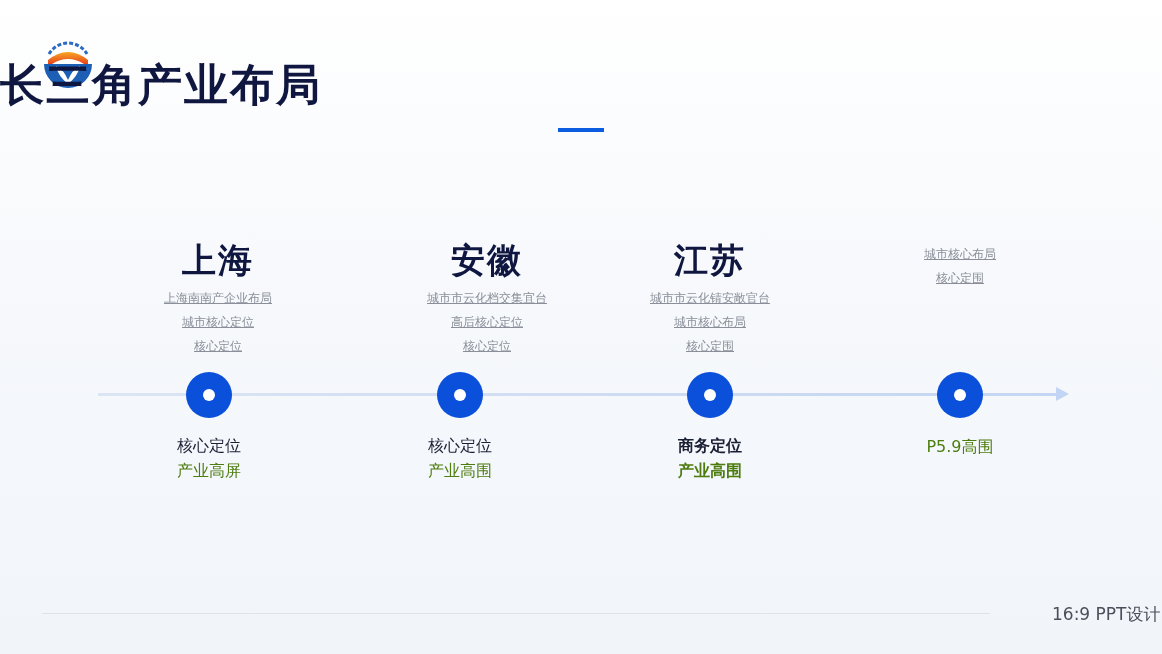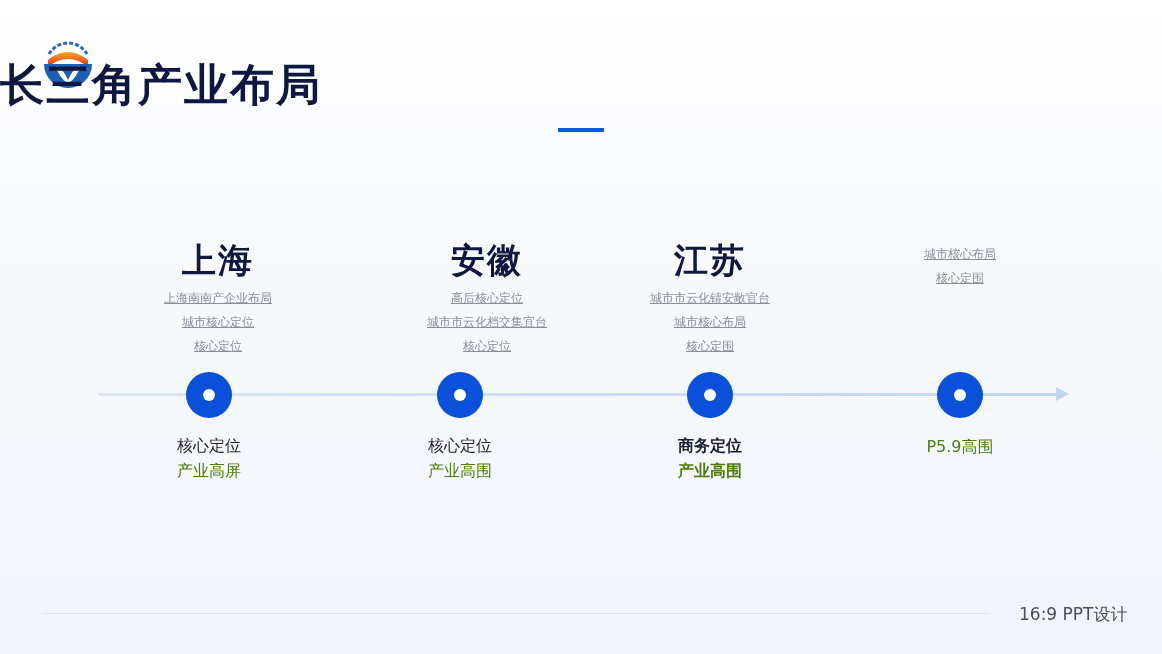--- a/index.html
+++ b/index.html
@@ -47,21 +47,21 @@
     .label {
       position: absolute; top: 434px; width: 200px; margin-left: -100px; text-align: center;
     }
     .label-main { font-size: 16px; color: #1a1f33; line-height: 24px; }
     .label-sub { font-size: 16px; color: #4d7c0f; line-height: 26px; }
     .footer-line {
       position: absolute; left: 42px; top: 613px; width: 948px; height: 1px;
       background: #e0e4ea;
     }
     .footer-text {
-      position: absolute; left: 1019px; top: 603px; font-size: 17px; color: #4a4f5a;
+      position: absolute; left: 1052px; top: 603px; font-size: 17px; color: #4a4f5a;
     }
   </style>
 </head>
 <body>
 
 <div class="logo">
   <svg width="56" height="56" viewBox="0 0 56 56">
     <defs>
       <linearGradient id="sunG" x1="0" y1="0" x2="0" y2="1">
         <stop offset="0" stop-color="#f6a623"></stop>
@@ -96,22 +96,22 @@
     <div class="dot-inner"></div>
   </div>
 <div class="label" style="left:209px;">
   <div class="label-main">核心定位</div>
   <div class="label-sub">产业高屏</div>
 </div>
 
 <div class="node" style="left:487px;">
   <div class="node-name">安徽</div>
   <div class="node-desc">
+    <div>城市市云化档交集宜台</div>
     <div>高后核心定位</div>
-    <div>城市市云化档交集宜台</div>
     <div>核心定位</div>
   </div>
 </div>
 <div class="dot" style="left:460px;">
     <div class="dot-inner"></div>
   </div>
 <div class="label" style="left:460px;">
   <div class="label-main">核心定位</div>
   <div class="label-sub">产业高围</div>
 </div>

